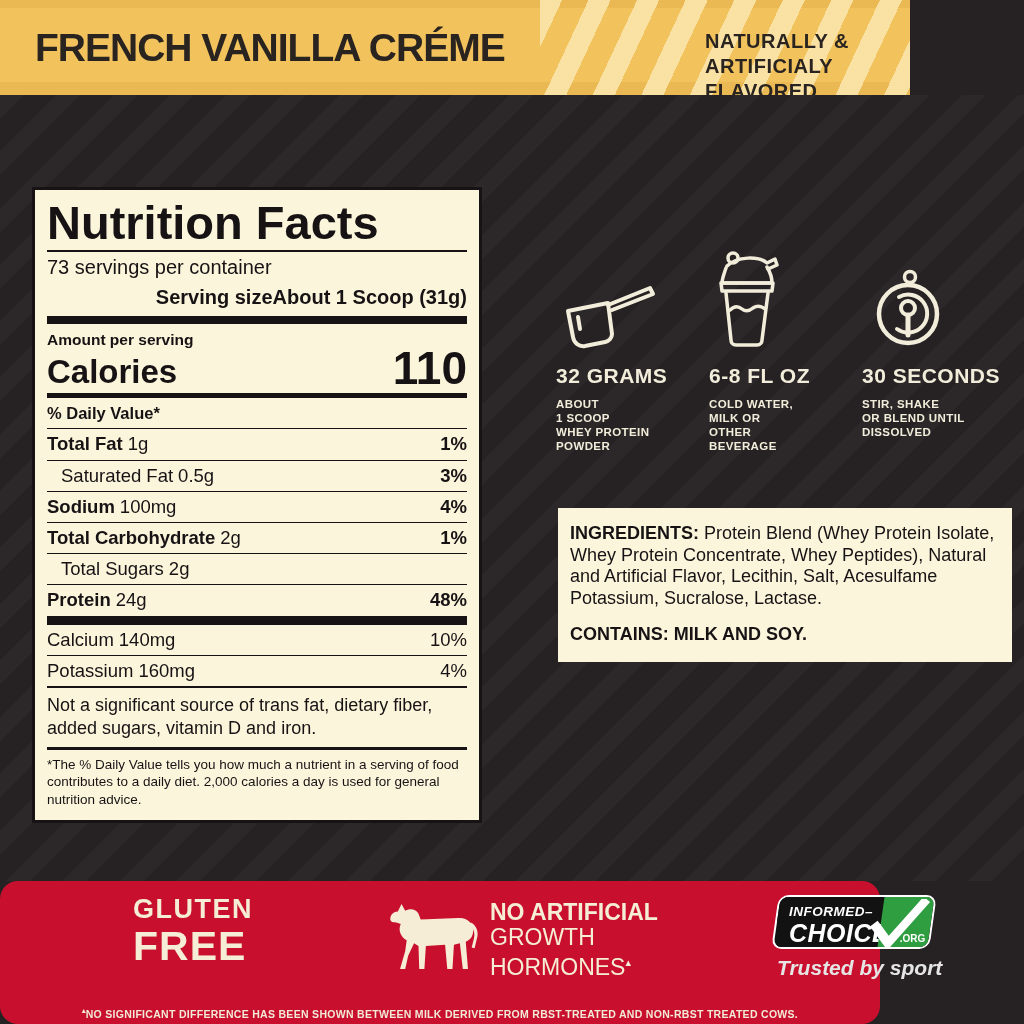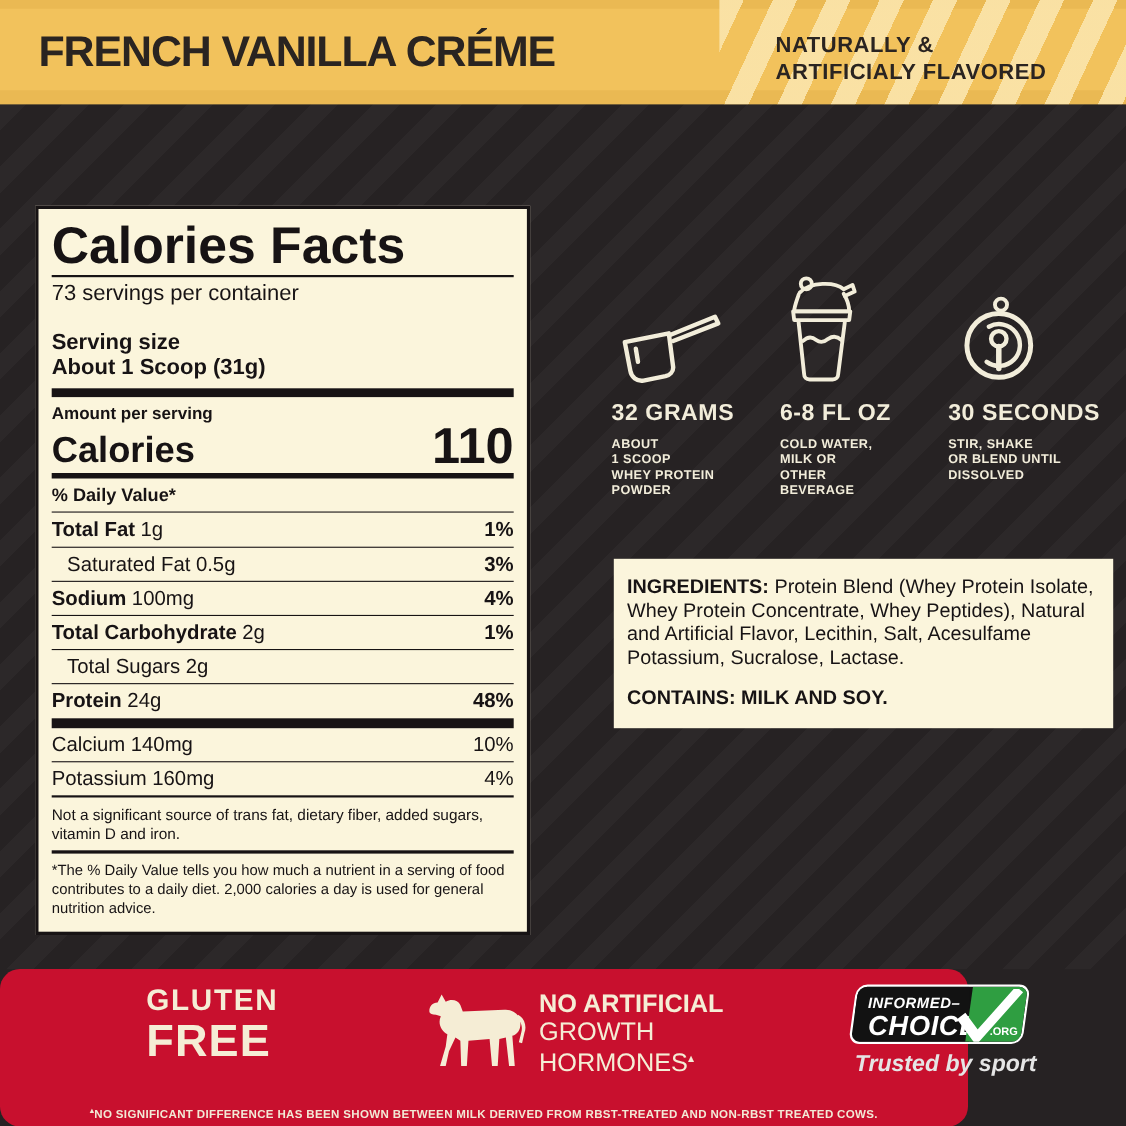--- a/index.html
+++ b/index.html
@@ -1,55 +1,55 @@
 <!DOCTYPE html>
 <html><head>
 <meta charset="utf-8">
 <style>
   html,body{margin:0;padding:0;background:#111;}
   *{box-sizing:border-box;}
   #page{position:relative;width:1024px;height:1024px;overflow:hidden;
         font-family:"Liberation Sans",sans-serif;background:#262223;}
 
   
-  .banner-top{position:absolute;left:0;top:0;width:1024px;height:95px;background:#F2C25C;
+  .banner-top{position:absolute;left:0;top:0;width:910px;height:95px;background:#F2C25C;
               box-shadow:inset 0 8px 0 #EAB953, inset 0 -13px 0 #EAB953;}
   .banner-top .stripes{position:absolute;right:0;top:0;bottom:0;width:370px;
               background:repeating-linear-gradient(115deg,rgba(250,227,168,.95) 0 20px,rgba(250,227,168,0) 20px 44px);}
   .flavor-title{position:absolute;left:35px;top:26px;font-size:39px;font-weight:bold;
               letter-spacing:-1px;color:#2A2421;}
   .flavor-note{position:absolute;left:705px;top:29px;font-size:20px;font-weight:bold;
               line-height:25px;letter-spacing:.5px;color:#2A2421;white-space:pre-line;}
 
   
   .main{position:absolute;left:0;top:95px;width:1024px;height:786px;
         background:repeating-linear-gradient(135deg,#2C2829 0 17px,#262223 17px 40px);}
 
   
   .nf-panel{position:absolute;left:32px;top:92px;width:450px;background:#FBF5DC;
             border:3px solid #171314;padding:8px 12px 10px;color:#171314;}
   .nf-title{font-size:47px;font-weight:bold;letter-spacing:0;line-height:1.05;
             border-bottom:2px solid #171314;padding-bottom:3px;}
   .nf-servings{font-size:20px;margin-top:4px;}
-  .nf-serving-row{display:flex;justify-content:flex-end;font-size:20px;font-weight:bold;margin:21px 0 7px;flex-direction:column;}
+  .nf-serving-row{display:flex;justify-content:flex-end;font-size:20px;font-weight:bold;margin:7px 0 7px;}
   .bar8{height:8px;background:#171314;}
   .bar5{height:5px;background:#171314;}
   .bar9{height:9px;background:#171314;}
   .nf-aps{font-size:15.5px;font-weight:bold;margin-top:7px;}
   .nf-cal-row{display:flex;justify-content:space-between;align-items:flex-end;margin:0 0 5px;}
   .nf-cal-label{font-size:33px;font-weight:bold;line-height:1;}
   .nf-cal-value{font-size:46px;font-weight:bold;line-height:.85;}
   .nf-dvh{text-align:left;font-size:16.5px;font-weight:bold;padding:6px 0 5px;}
   .nf-row{display:flex;justify-content:space-between;border-top:1px solid #171314;
           padding:4px 0;font-size:18.5px;line-height:1.2;}
   .nf-row .ind{padding-left:14px;}
   .b{font-weight:bold;}
   .nf-name span{display:inline;}
   .amt{margin-left:5px;font-weight:normal;}
-  .nf-note{border-top:2px solid #171314;font-size:14px;line-height:1.3;padding:6px 0;}
+  .nf-note{border-top:2px solid #171314;font-size:18px;line-height:1.3;padding:6px 0;}
   .nf-foot{border-top:3px solid #171314;font-size:13.5px;line-height:1.3;padding:6px 0 2px;}
 
   
   .usage{position:absolute;left:556px;top:152px;width:460px;display:flex;color:#F2EDDA;}
   .step{width:153px;}
   .step-icon{height:102px;display:flex;align-items:flex-end;}
   .step-head{margin-top:15px;font-size:21px;font-weight:bold;letter-spacing:.5px;}
   .step-details{margin-top:9px;font-size:11.5px;font-weight:bold;line-height:14px;
                 letter-spacing:.4px;white-space:pre-line;}
   .step svg{display:block;}
@@ -94,21 +94,21 @@
   <div class="banner-top">
     <div class="stripes"></div>
     <div class="flavor-title">FRENCH VANILLA CRÉME</div>
     <div class="flavor-note">NATURALLY &amp;
 ARTIFICIALY FLAVORED</div>
   </div>
 
   <div class="main">
 
     <div class="nf-panel">
-      <div class="nf-title">Calories Facts</div>
+      <div class="nf-title">Nutrition Facts</div>
       <div class="nf-servings">73 servings per container</div>
       <div class="nf-serving-row">
         <span>Serving size</span>
         <span>About 1 Scoop (31g)</span>
       </div>
       <div class="bar8"></div>
       <div class="nf-aps">Amount per serving</div>
       <div class="nf-cal-row">
         <span class="nf-cal-label">Calories</span>
         <span class="nf-cal-value">110</span>

